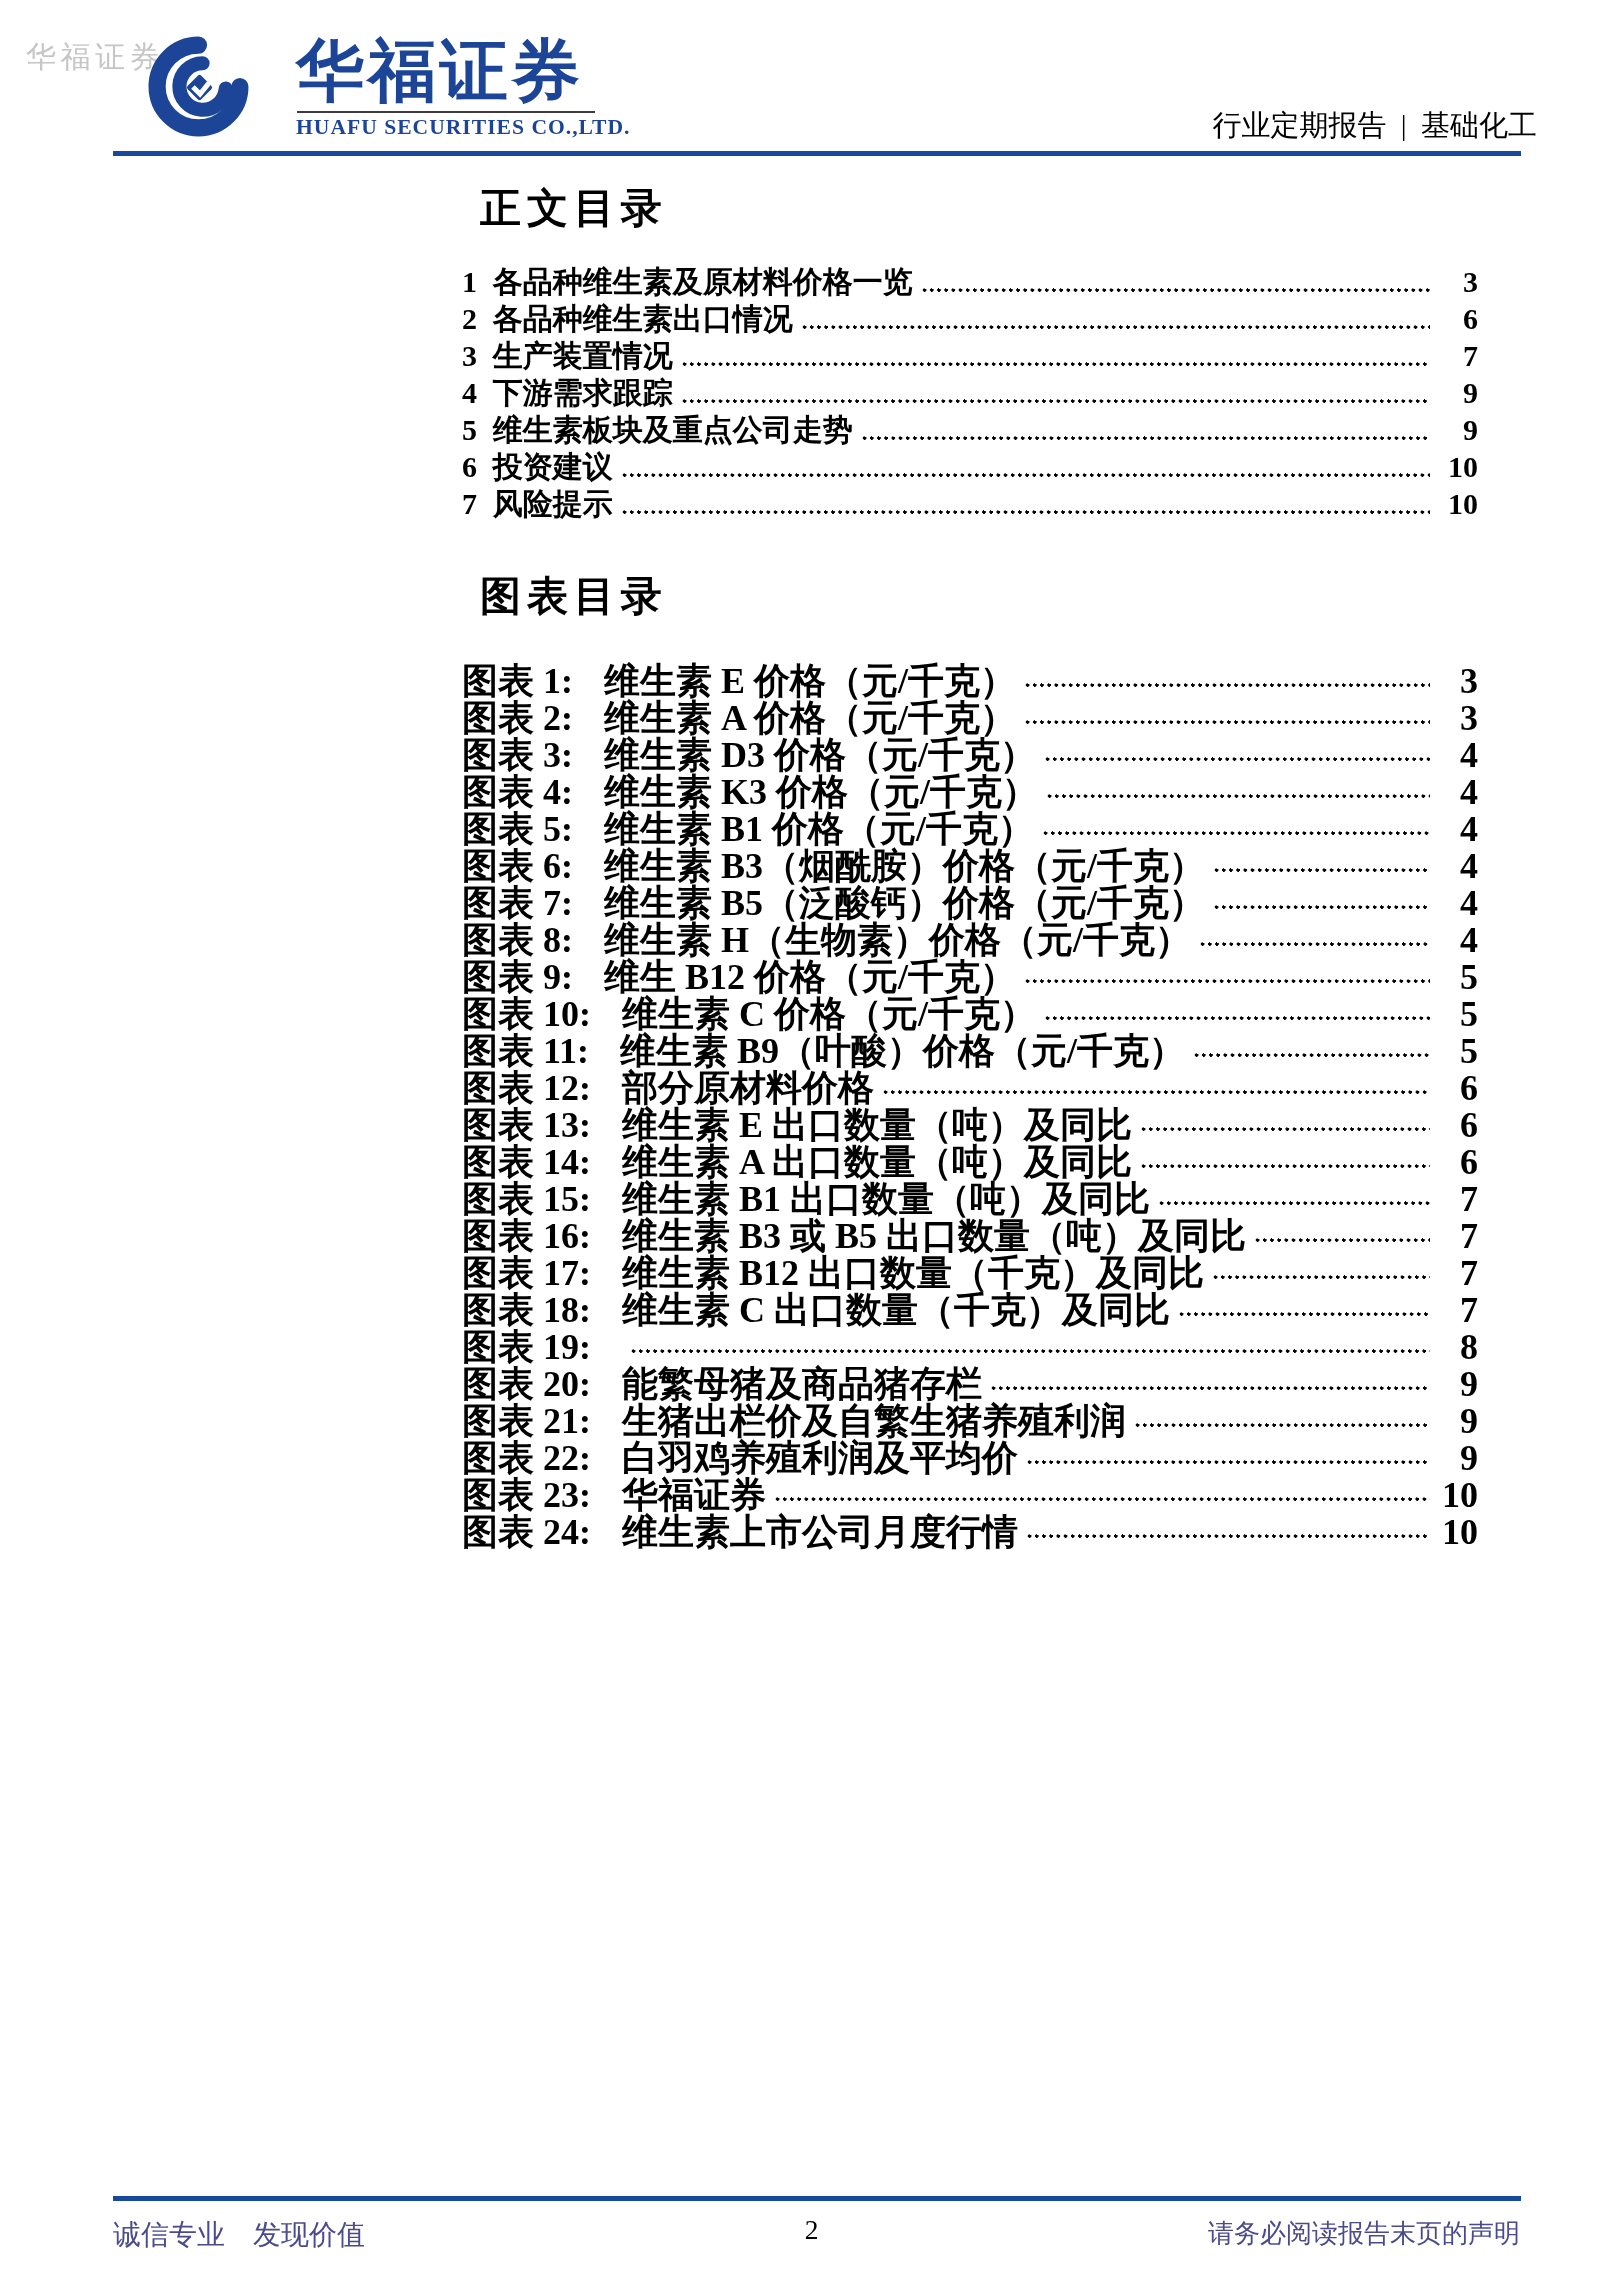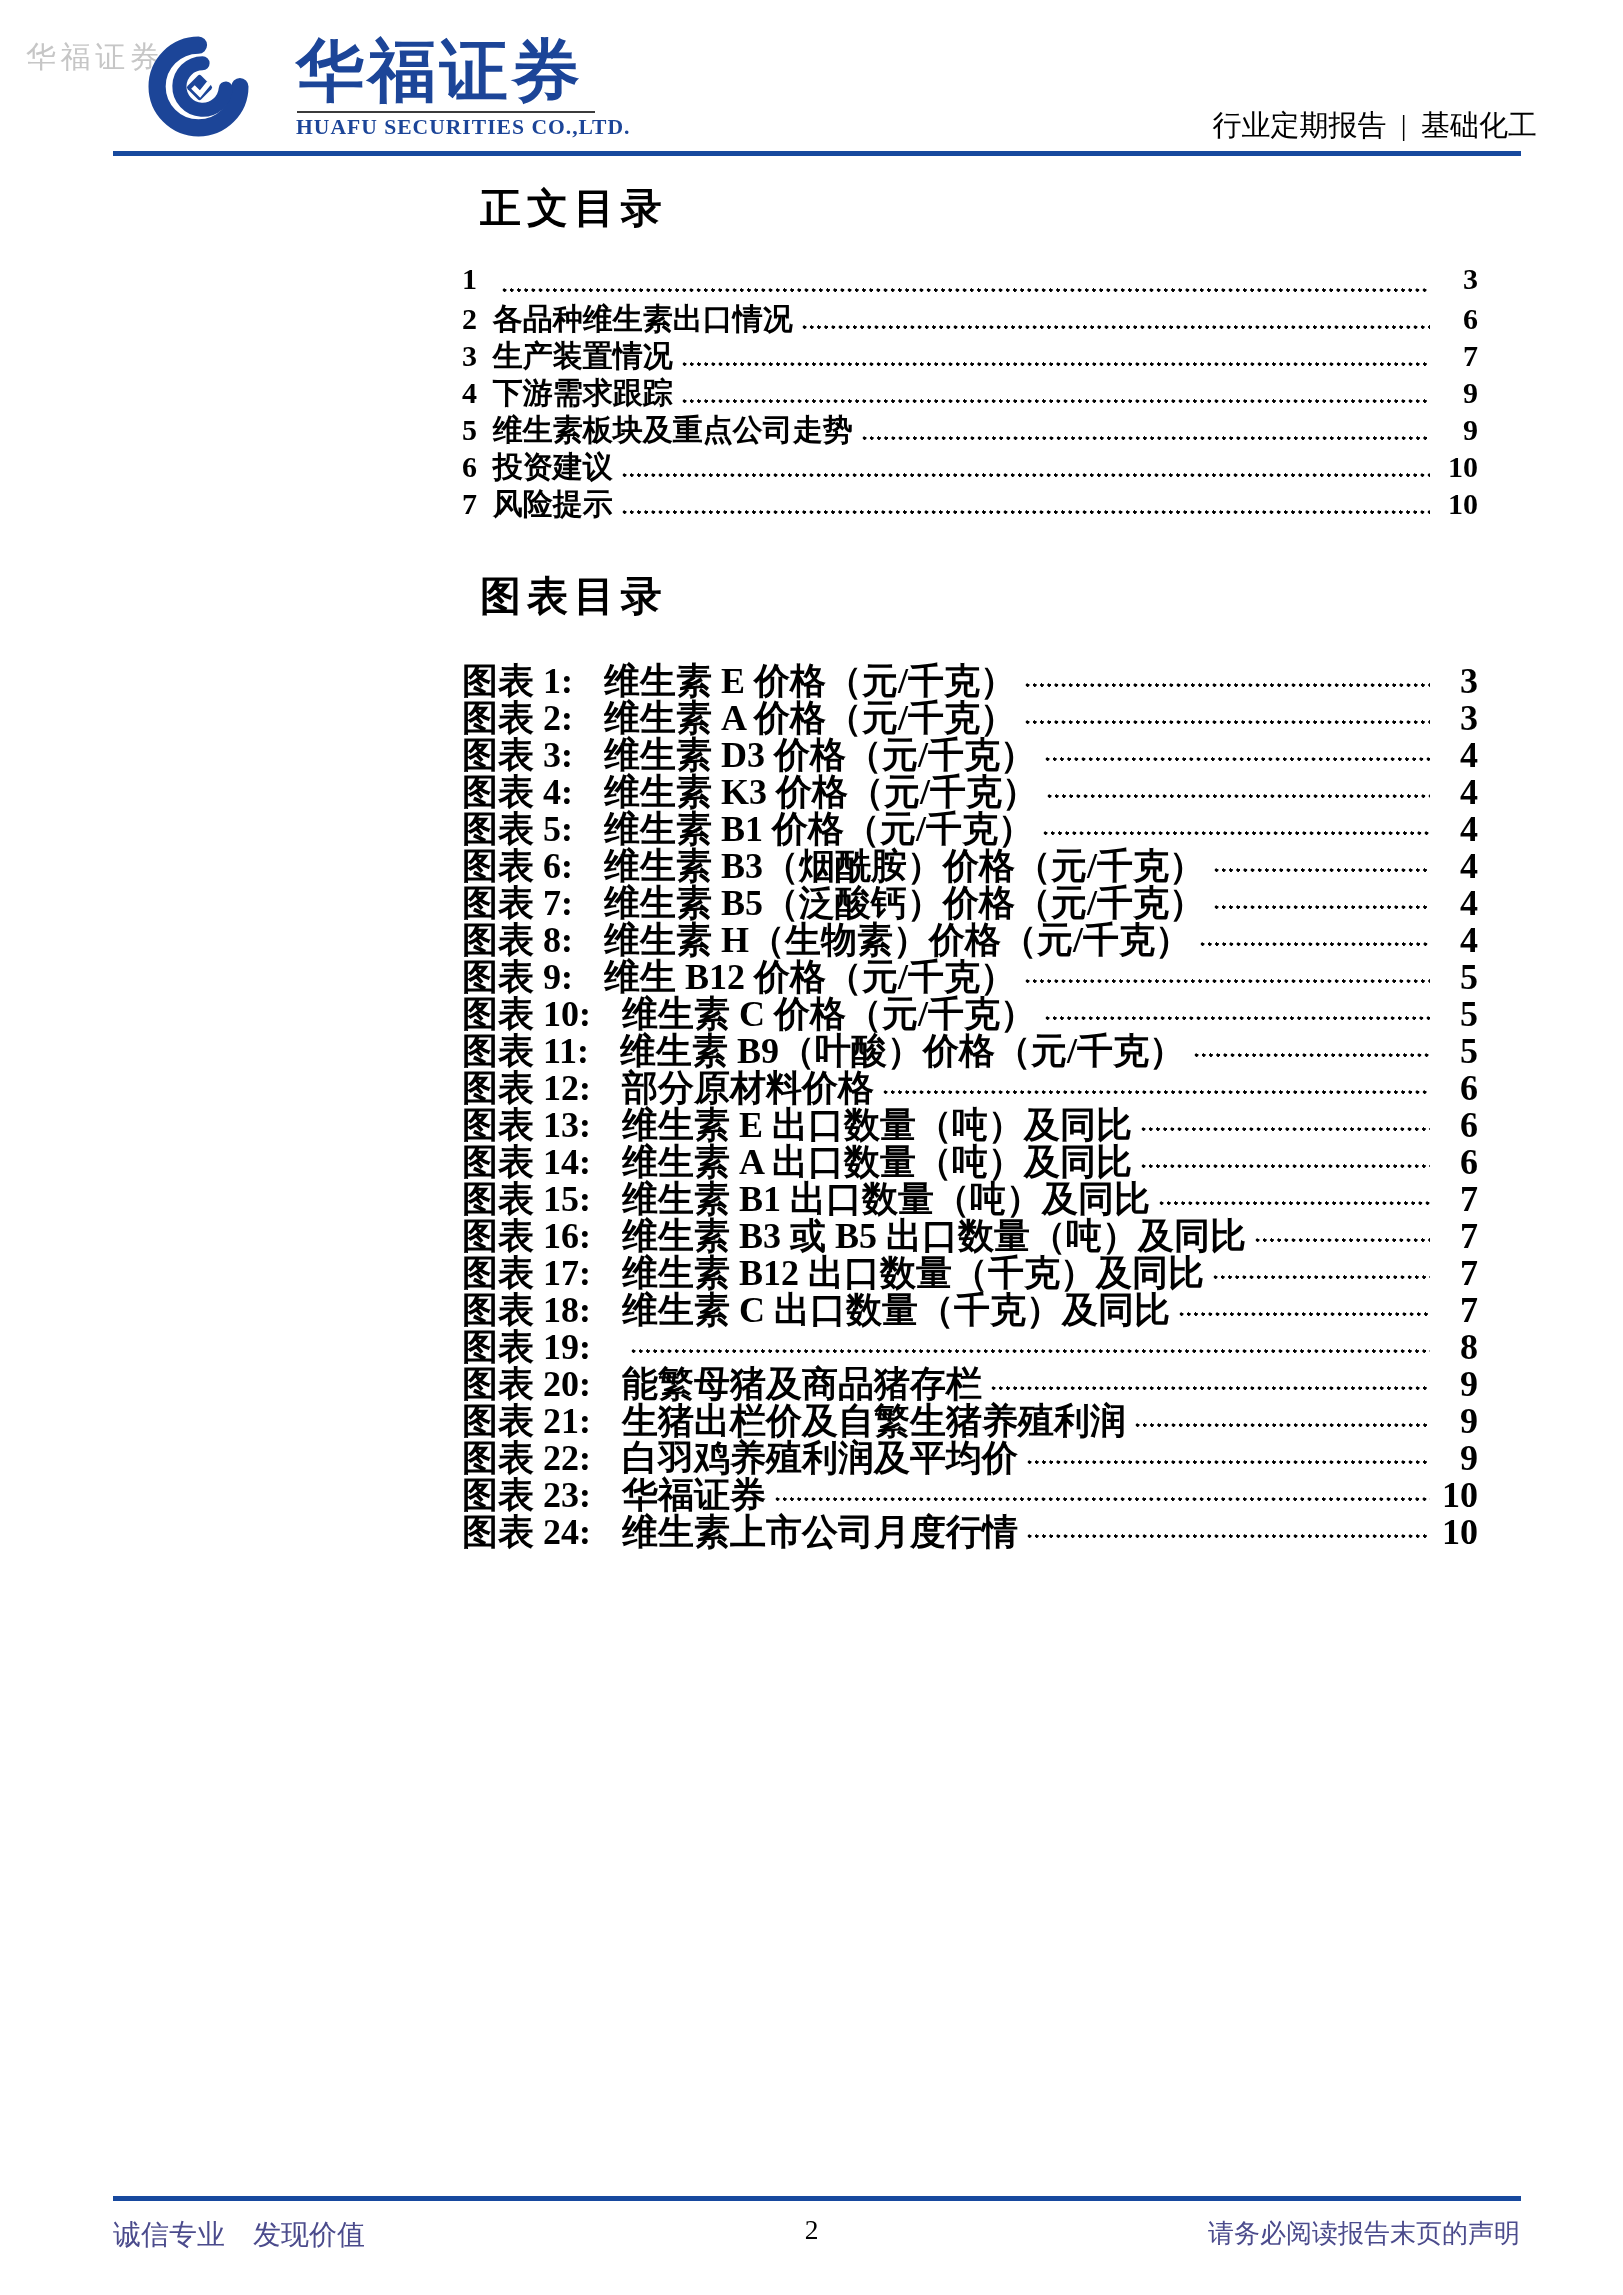--- a/index.html
+++ b/index.html
@@ -74,20 +74,21 @@
   <div class="header-right">
     <span>行业定期报告</span><span class="hdr-sep">|</span><span>基础化工</span>
   </div>
 
   <div class="header-rule"></div>
 
   <h2 class="toc-title" id="main-toc-title">正文目录</h2>
   <div class="toc-list" id="main-toc-list">
       <div class="toc-row">
         <span class="toc-num">1</span>
+        <span class="toc-text">各品种维生素及原材料价格一览</span>
         <span class="dots"></span>
         <span class="pg">3</span>
       </div>
       <div class="toc-row">
         <span class="toc-num">2</span>
         <span class="toc-text">各品种维生素出口情况</span>
         <span class="dots"></span>
         <span class="pg">6</span>
       </div>
       <div class="toc-row">

